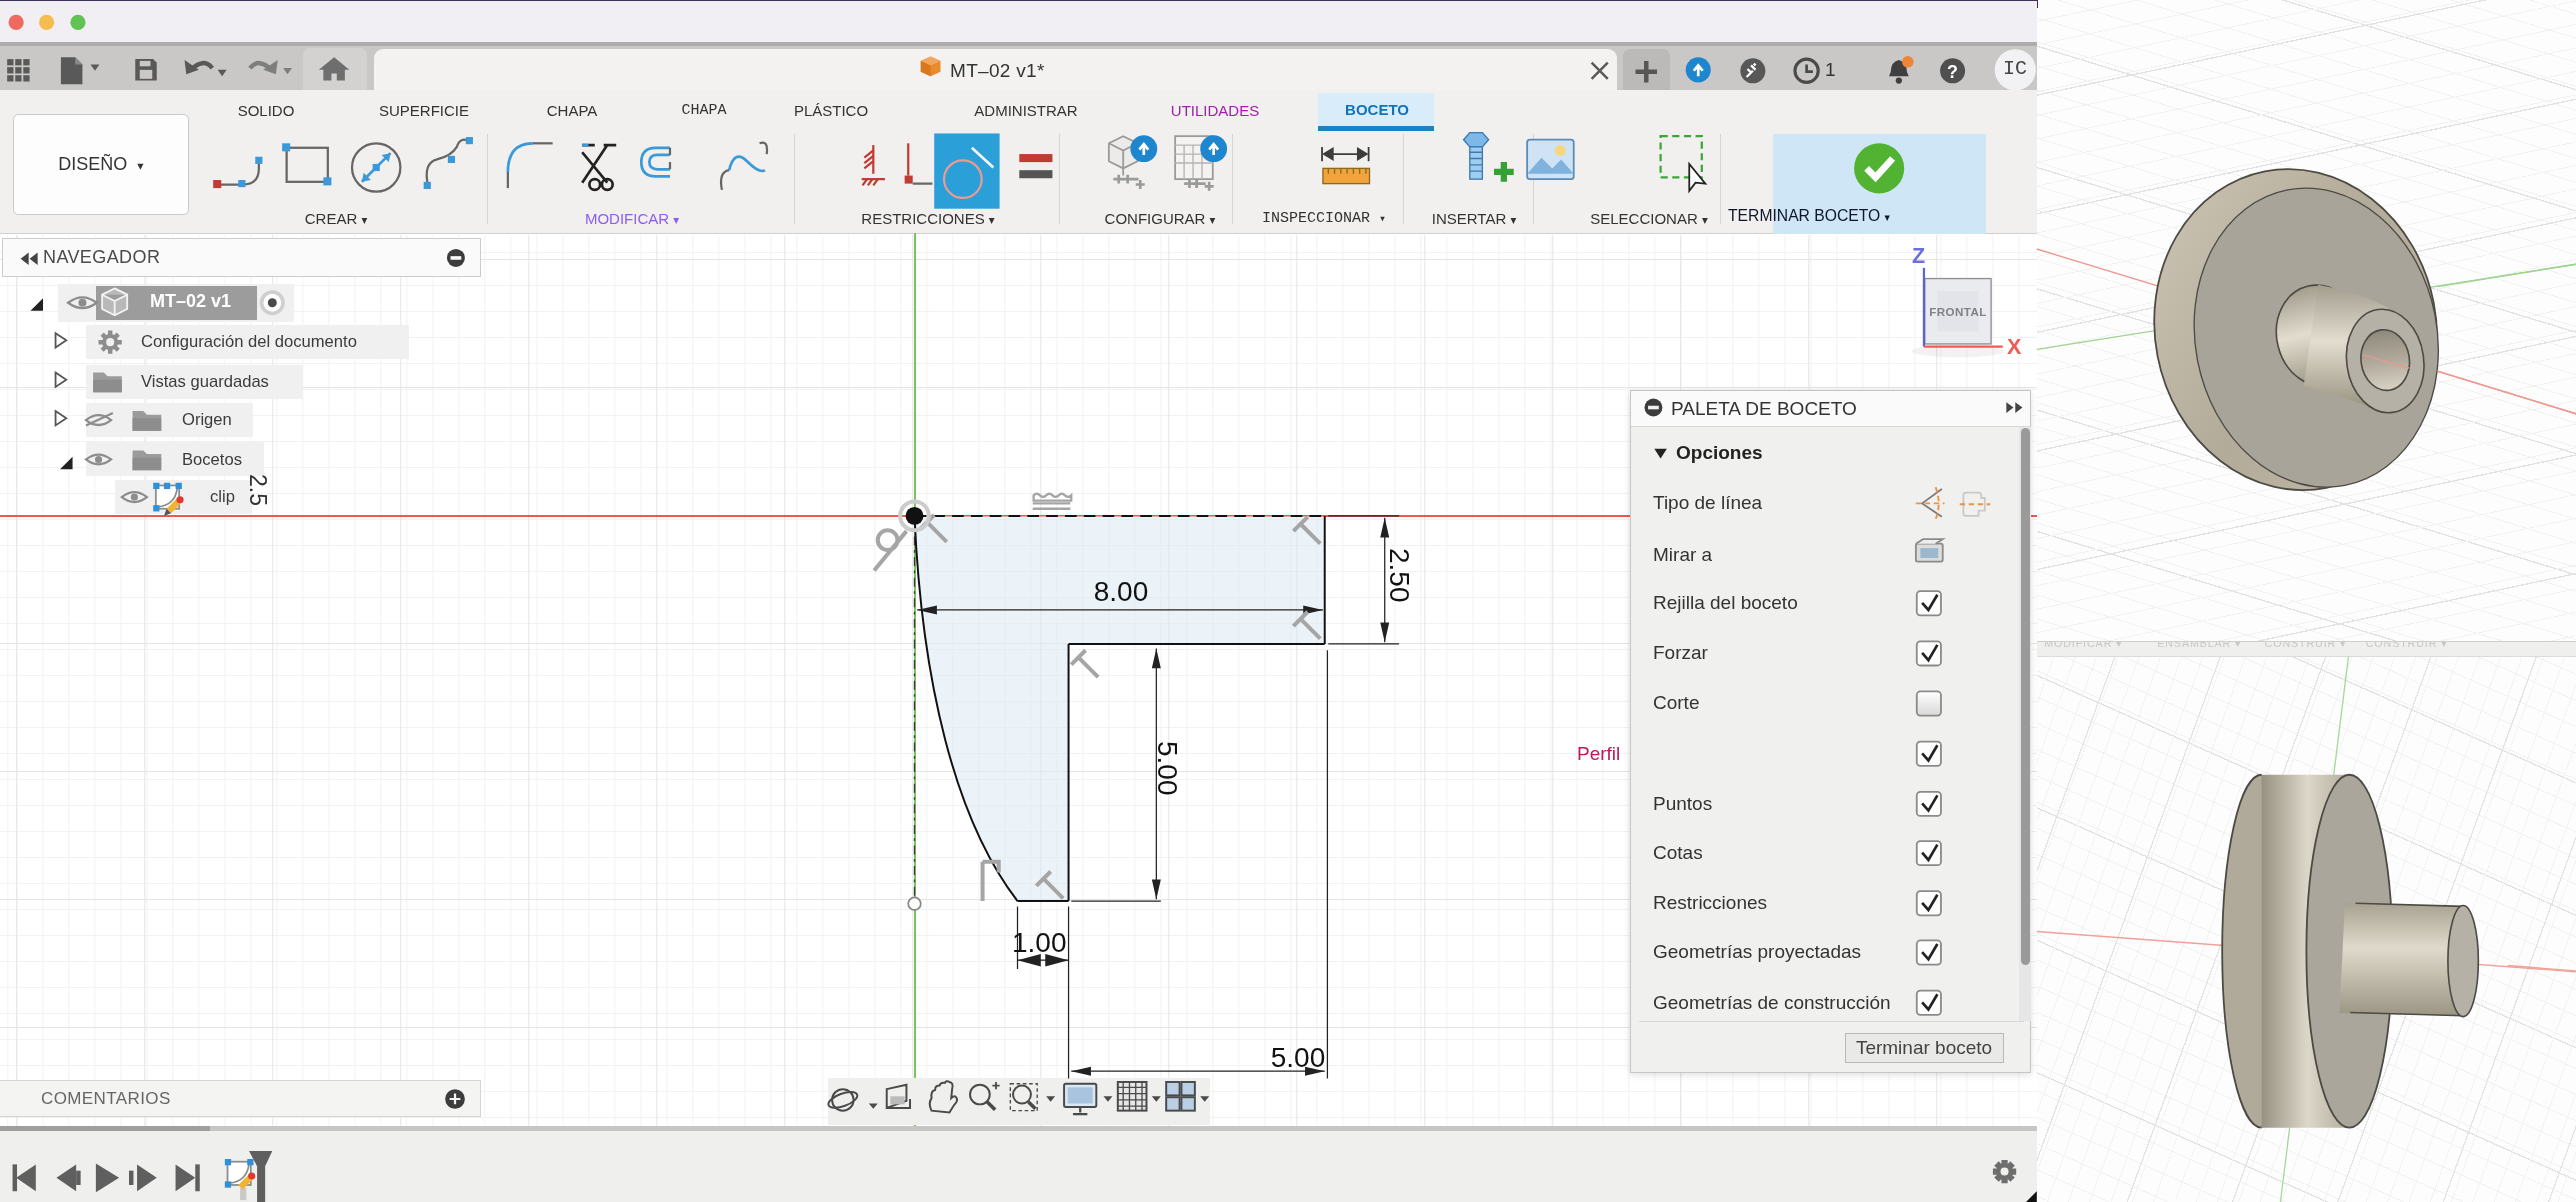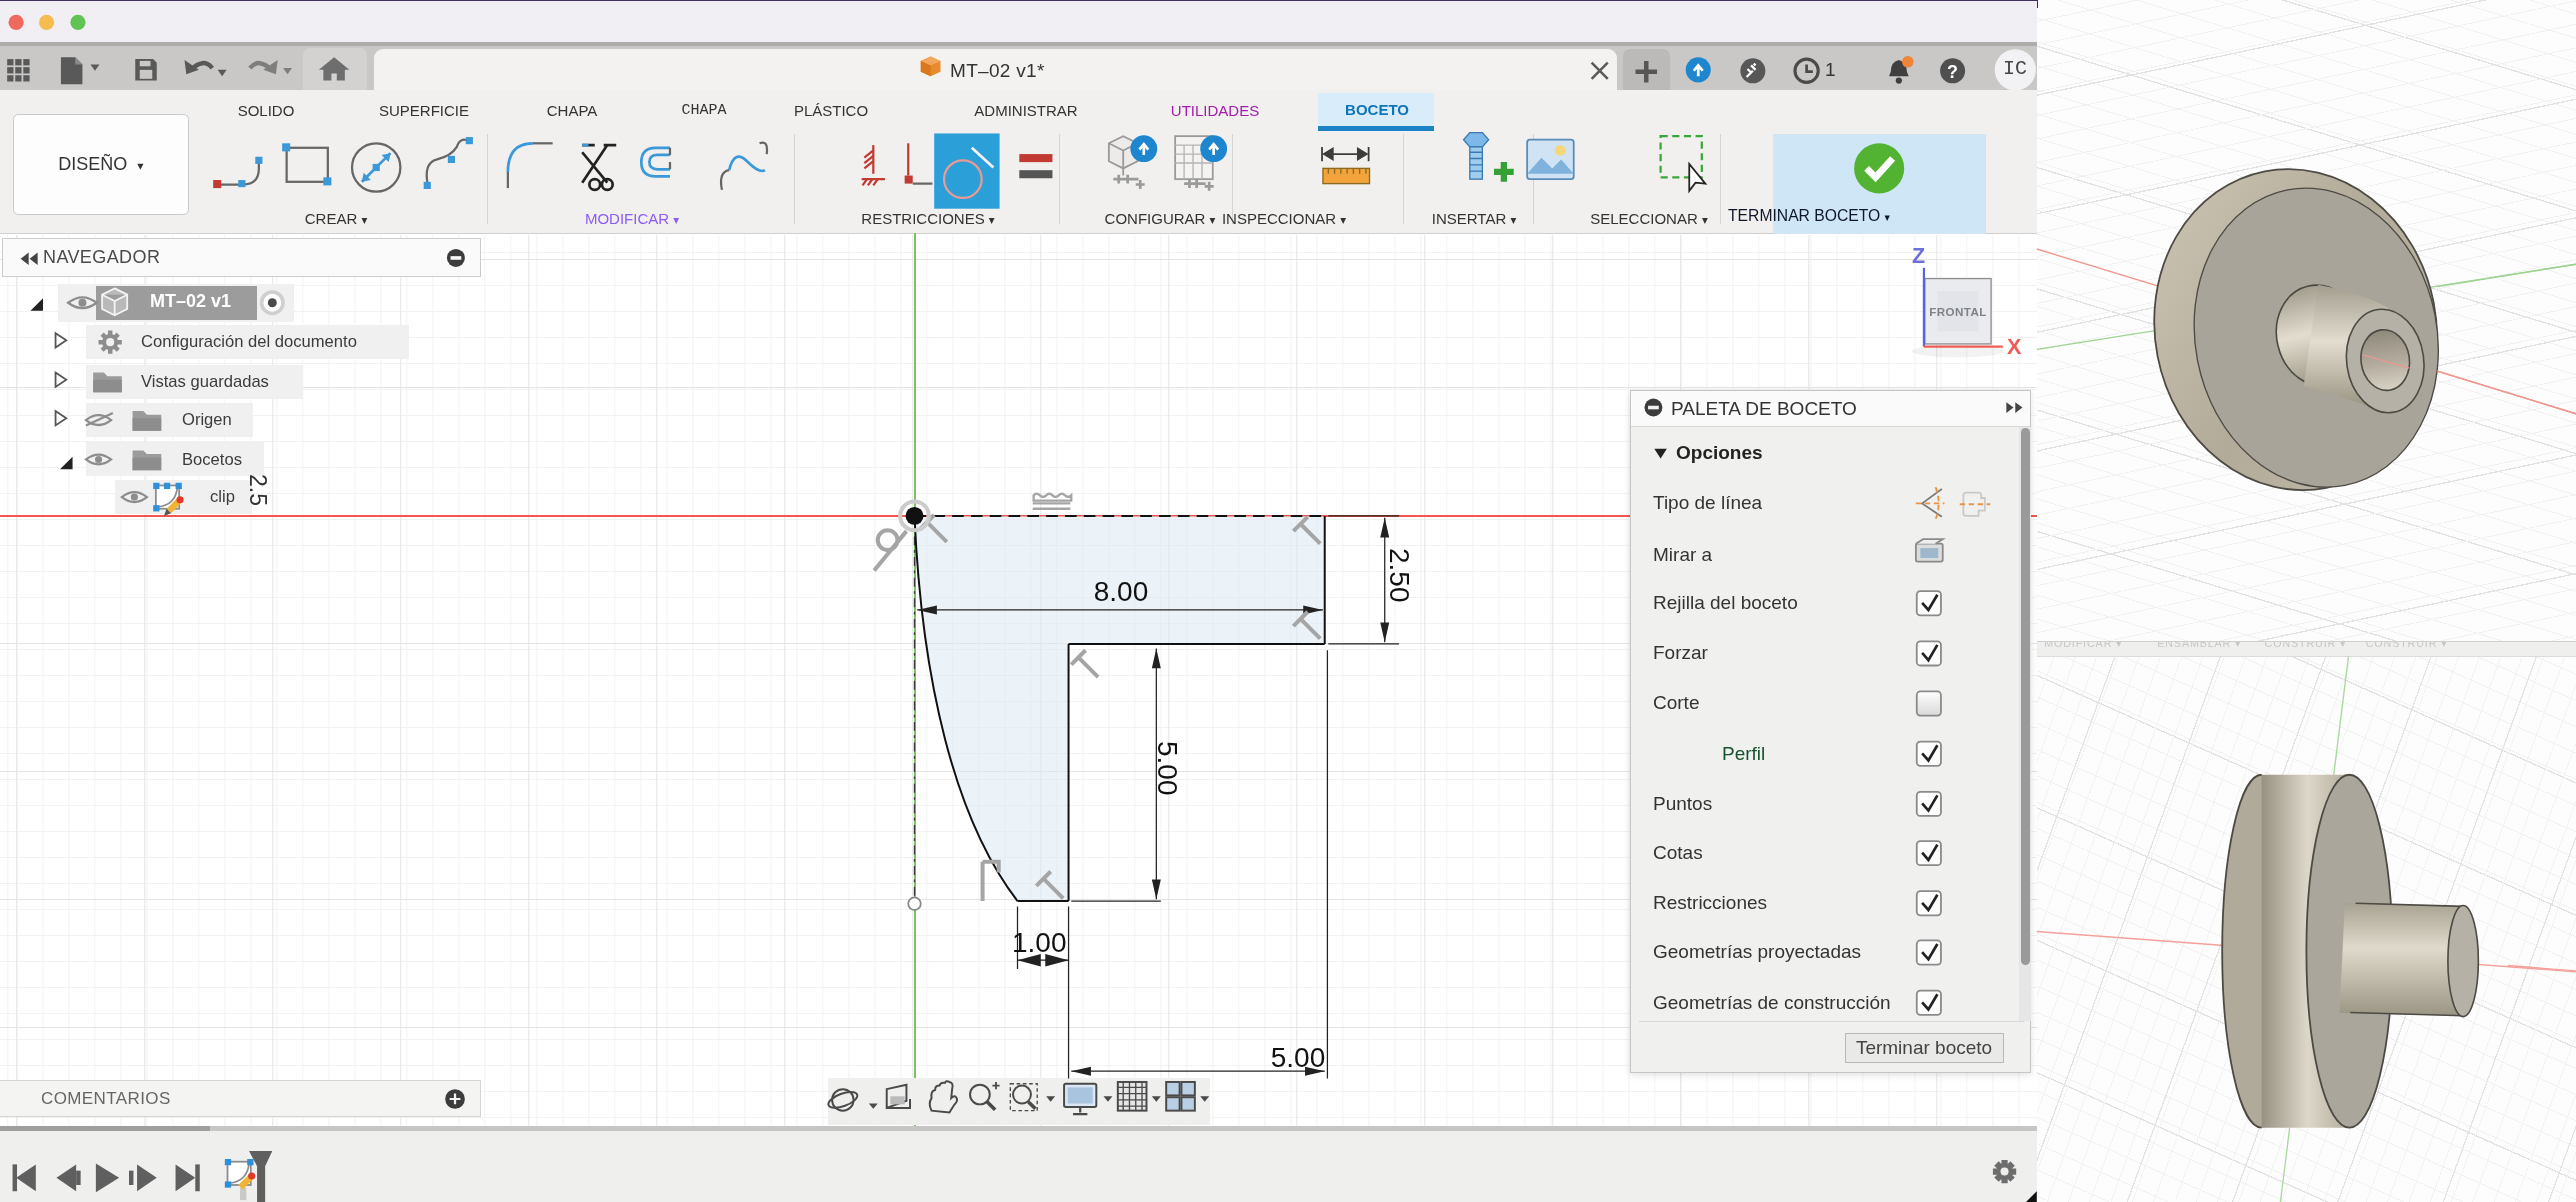--- a/index.html
+++ b/index.html
@@ -546,21 +546,21 @@
 <div class="txt ctr" style="left:831px;top:102px;font-size:15px;color:#333;">PLÁSTICO</div>
 <div class="txt ctr" style="left:1026px;top:102px;font-size:15px;color:#333;">ADMINISTRAR</div>
 <div class="txt ctr" style="left:1215px;top:102px;font-size:15px;color:#a21caf;">UTILIDADES</div>
 <div class="txt ctr" style="left:1377px;top:101px;font-size:15px;font-weight:bold;color:#1075b8;">BOCETO</div>
 
 <div class="txt ctr" style="left:101px;top:154px;font-size:18px;color:#333;">DISEÑO&nbsp;&nbsp;<span style="font-size:12.5px;">▾</span></div>
 <div class="txt ctr" style="left:336px;top:210px;font-size:15px;color:#333;">CREAR <span style="font-size:11.6px;">▾</span></div>
 <div class="txt ctr" style="left:632px;top:210px;font-size:15px;color:#8b5cf6;">MODIFICAR <span style="font-size:11.6px;">▾</span></div>
 <div class="txt ctr" style="left:928px;top:210px;font-size:15px;color:#333;">RESTRICCIONES <span style="font-size:11.6px;">▾</span></div>
 <div class="txt ctr" style="left:1160px;top:210px;font-size:15px;color:#333;">CONFIGURAR <span style="font-size:11.6px;">▾</span></div>
-<div class="txt ctr" style="left:1284px;top:210px;font-size:15px;color:#333;">INSPECCIONAR <span style="font-size:11.6px;">▾</span></div>
+<div class="txt ctr" style="left:1324px;top:210px;font-size:15px;color:#333;font-family:Liberation Mono, monospace;">INSPECCIONAR <span style="font-size:11.6px;">▾</span></div>
 <div class="txt ctr" style="left:1474px;top:210px;font-size:15px;color:#333;">INSERTAR <span style="font-size:11.6px;">▾</span></div>
 <div class="txt ctr" style="left:1649px;top:210px;font-size:15px;color:#333;">SELECCIONAR <span style="font-size:11.6px;">▾</span></div>
 <div class="txt ctr" style="left:1809px;top:207px;font-size:15.7px;color:#0f172a;">TERMINAR BOCETO <span style="font-size:10.7px;">▾</span></div>
 
 <div class="txt" style="left:43px;top:247px;font-size:18px;color:#4a4a4a;letter-spacing:0.4px;">NAVEGADOR</div>
 <div class="txt" style="left:150px;top:291px;font-size:18px;font-weight:bold;color:#fff;">MT–02 v1</div>
 <div class="txt" style="left:141px;top:332px;font-size:16.6px;color:#3c3c3c;">Configuración del documento</div>
 <div class="txt" style="left:141px;top:372px;font-size:16.6px;color:#3c3c3c;">Vistas guardadas</div>
 <div class="txt" style="left:182px;top:410px;font-size:16.6px;color:#3c3c3c;">Origen</div>
 <div class="txt" style="left:182px;top:450px;font-size:16.6px;color:#3c3c3c;">Bocetos</div>
@@ -571,21 +571,21 @@
 <div class="txt" style="left:1912px;top:244px;font-size:21.5px;font-weight:bold;color:#6a6fdb;">Z</div>
 <div class="txt" style="left:2007px;top:335px;font-size:21.5px;font-weight:bold;color:#ee5c55;">X</div>
 
 <div class="txt" style="left:1671px;top:398px;font-size:19px;color:#333;">PALETA DE BOCETO</div>
 <div class="txt" style="left:1676px;top:442px;font-size:19px;font-weight:bold;color:#222;">Opciones</div>
 <div class="txt" style="left:1653px;top:492px;font-size:19px;color:#333;">Tipo de línea</div>
 <div class="txt" style="left:1653px;top:544px;font-size:19px;color:#333;">Mirar a</div>
 <div class="txt" style="left:1653px;top:592px;font-size:19px;color:#333;">Rejilla del boceto</div>
 <div class="txt" style="left:1653px;top:642px;font-size:19px;color:#333;">Forzar</div>
 <div class="txt" style="left:1653px;top:692px;font-size:19px;color:#333;">Corte</div>
-<div class="txt" style="left:1722px;top:743px;font-size:19px;color:#14532d;">Perfil</div>
+<div class="txt" style="left:1577px;top:743px;font-size:19px;color:#be185d;">Perfil</div>
 <div class="txt" style="left:1653px;top:793px;font-size:19px;color:#333;">Puntos</div>
 <div class="txt" style="left:1653px;top:842px;font-size:19px;color:#333;">Cotas</div>
 <div class="txt" style="left:1653px;top:892px;font-size:19px;color:#333;">Restricciones</div>
 <div class="txt" style="left:1653px;top:941px;font-size:19px;color:#333;">Geometrías proyectadas</div>
 <div class="txt" style="left:1653px;top:992px;font-size:19px;color:#333;">Geometrías de construcción</div>
 <div class="txt ctr" style="left:1924px;top:1037px;font-size:19px;color:#444;">Terminar boceto</div>
 
 <div class="txt" style="left:41px;top:1089px;font-size:17px;color:#666;letter-spacing:0.4px;">COMENTARIOS</div>
 
 <div class="txt" style="left:1825px;top:59px;font-size:19px;color:#333;">1</div>

